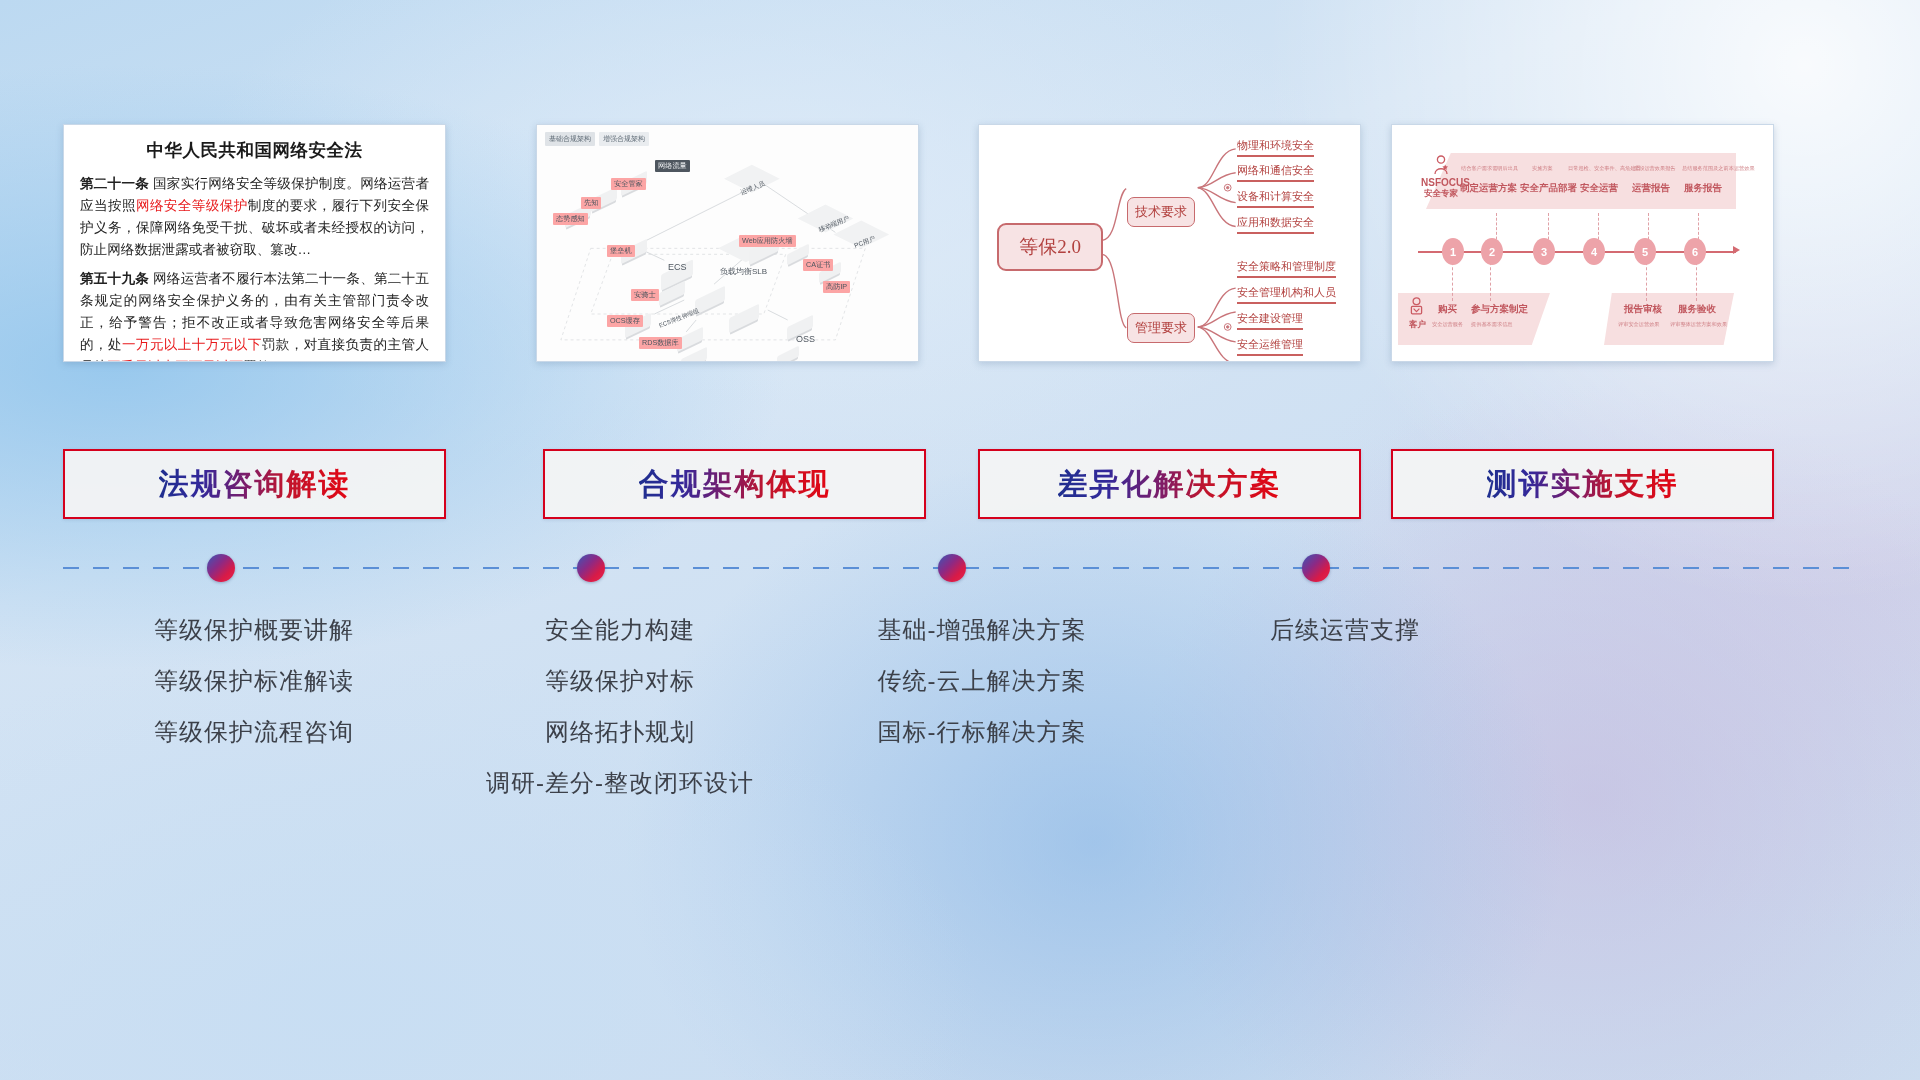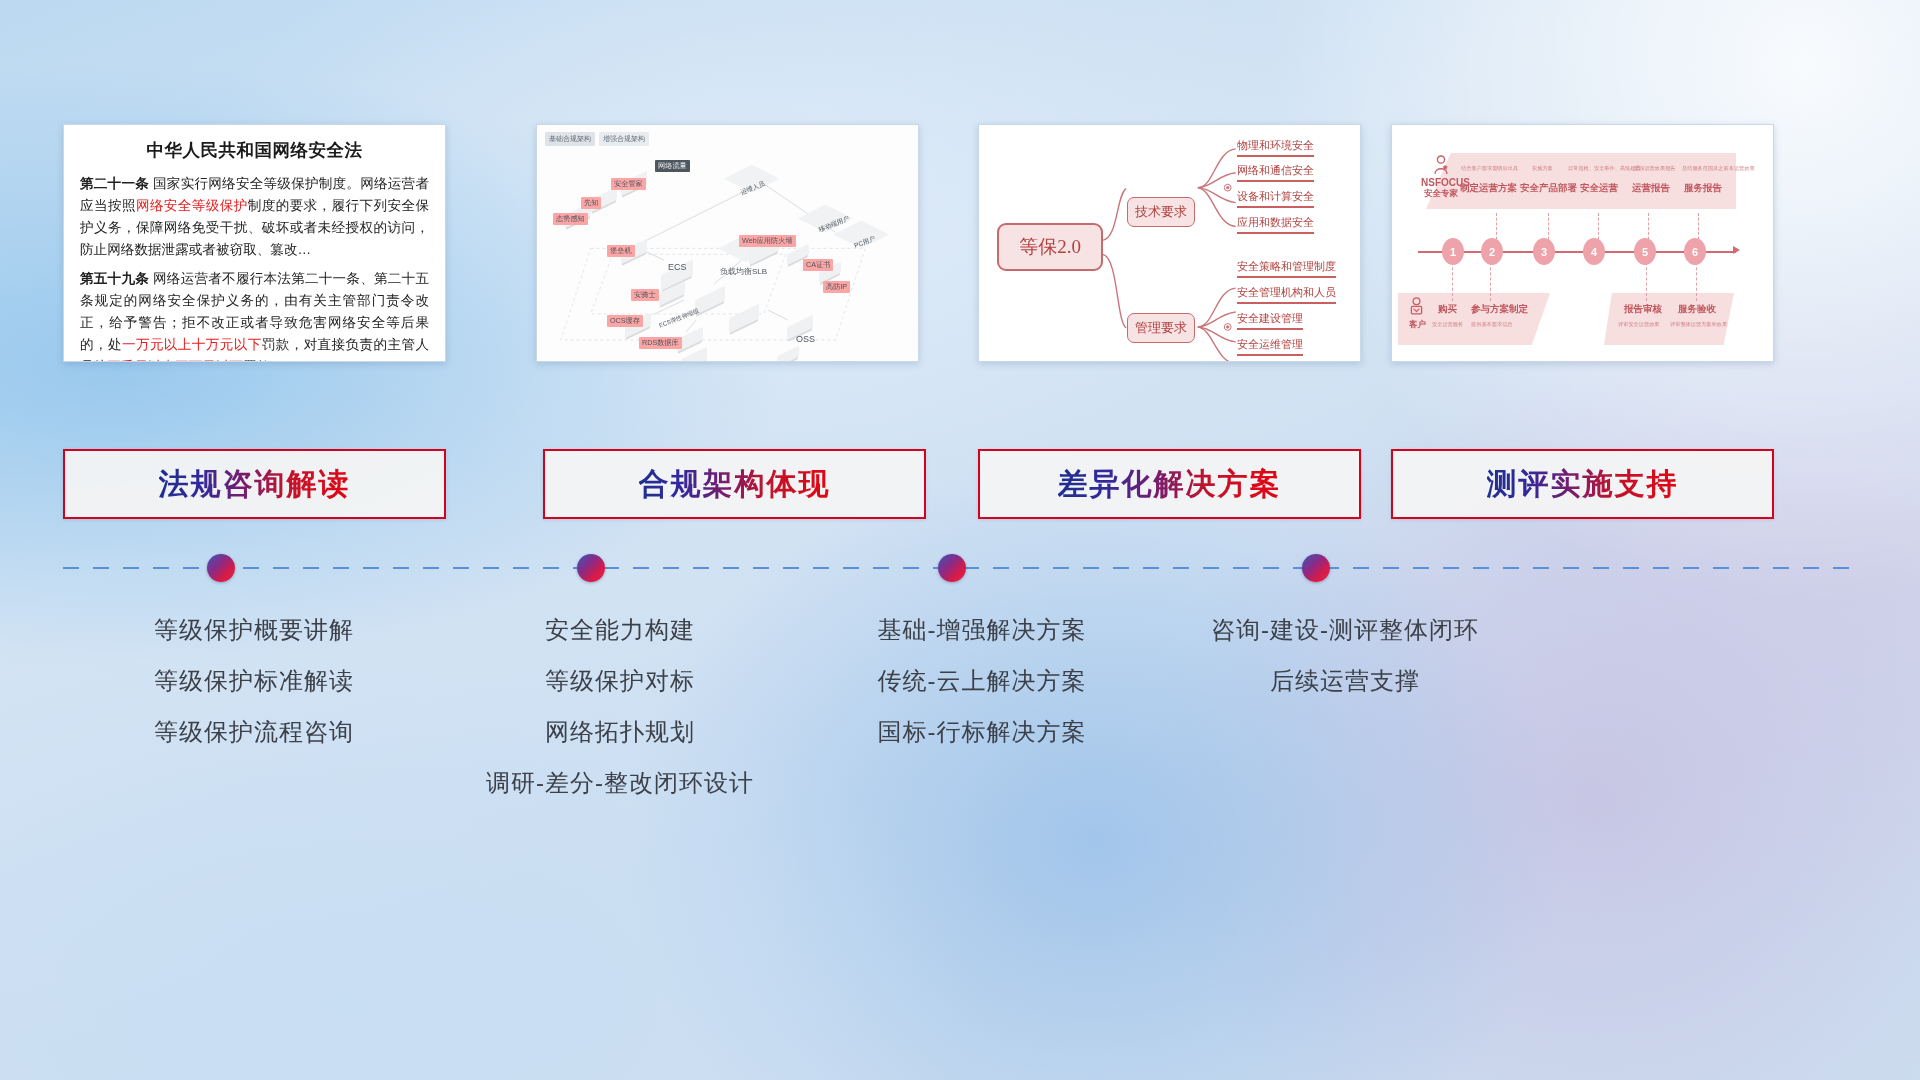--- a/index.html
+++ b/index.html
@@ -400,18 +400,17 @@
       <div class="list-item">等级保护对标</div>
       <div class="list-item">网络拓扑规划</div>
       <div class="list-item">调研-差分-整改闭环设计</div>
     </div>
     <div class="list-col l3">
       <div class="list-item">基础-增强解决方案</div>
       <div class="list-item">传统-云上解决方案</div>
       <div class="list-item">国标-行标解决方案</div>
     </div>
     <div class="list-col l4">
-      <div class="list-item">咨询-建设-测评整体闭环</div>
       <div class="list-item">后续运营支撑</div>
     </div>
   </div>
 
 </div>
 
 </body></html>

